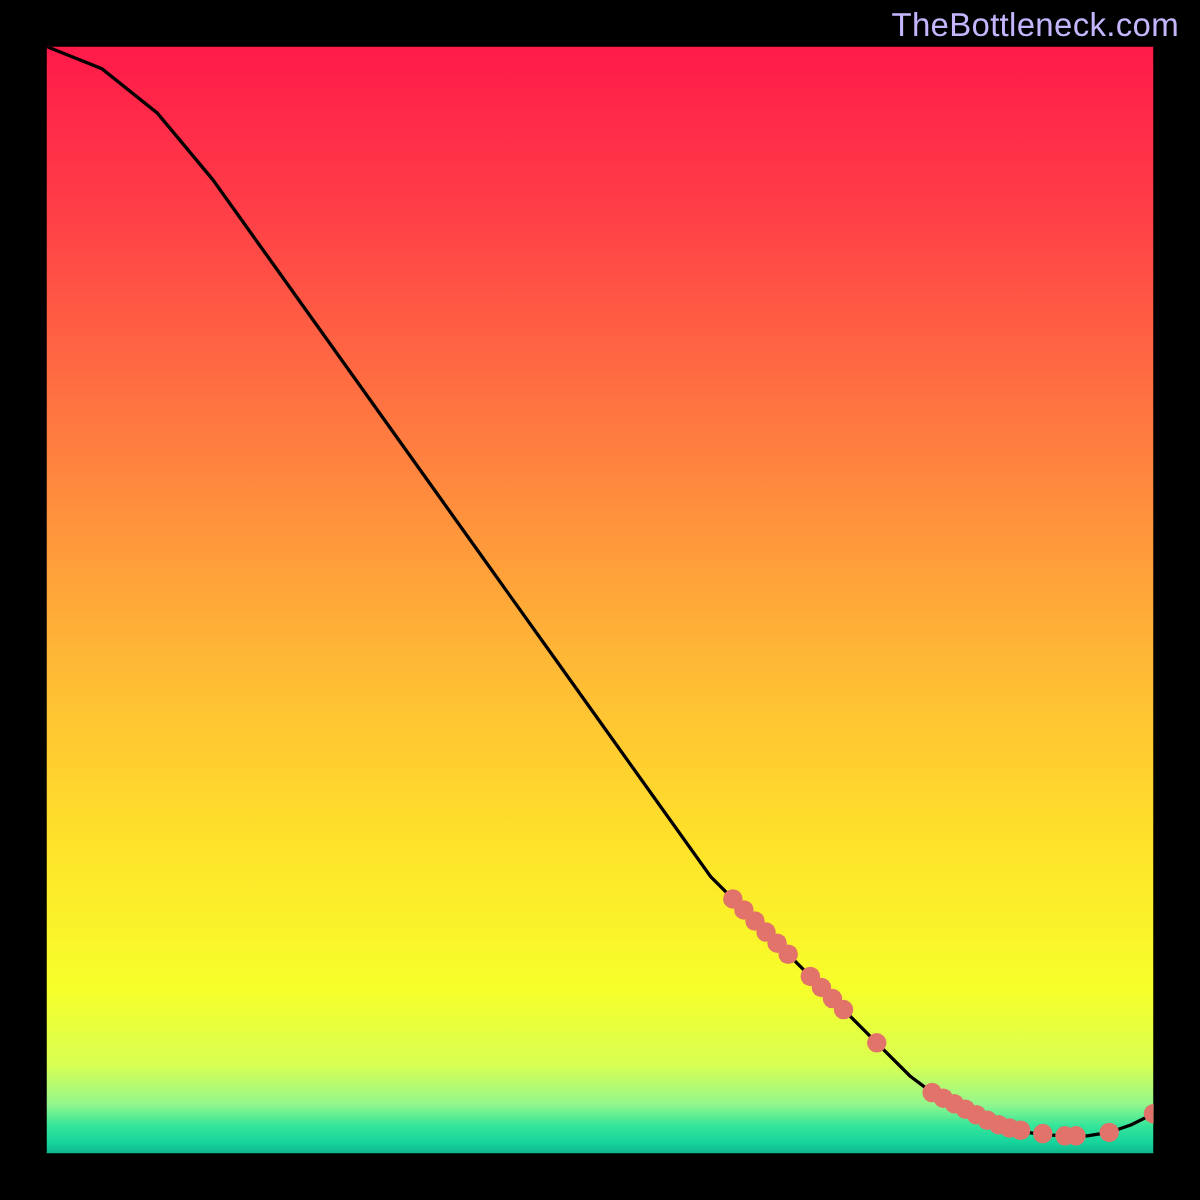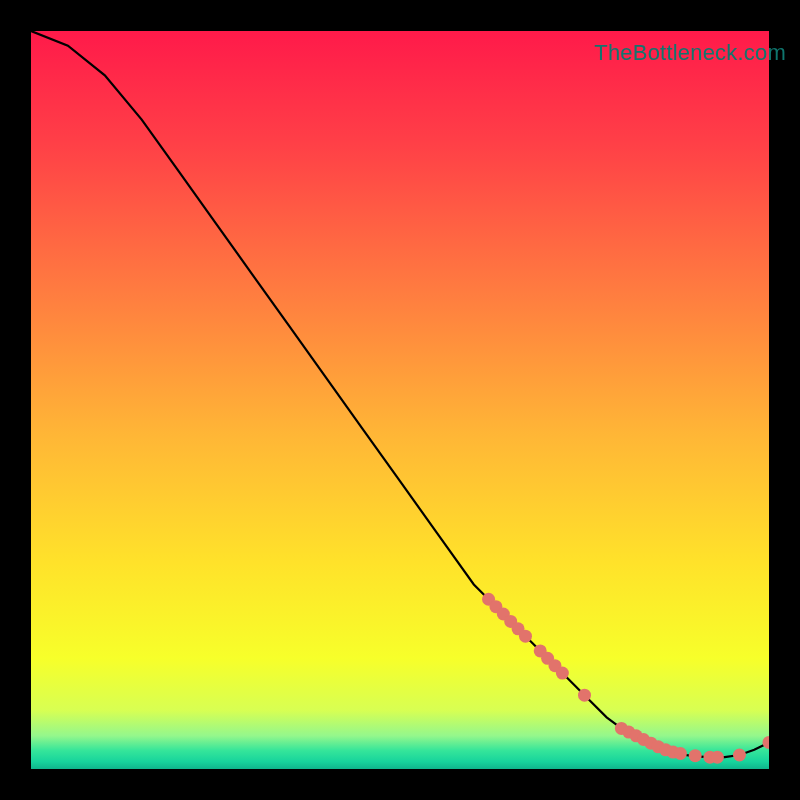--- a/index.html
+++ b/index.html
@@ -14,26 +14,25 @@
   .stage {
     position: relative;
     width: 800px;
     height: 800px;
     background: #000;
   }
   .watermark {
     position: absolute;
     top: 4px;
     right: 14px;
-    color: #0f766e;
+    color: #c4b5fd;
     font-size: 22px;
     letter-spacing: 0.2px;
     z-index: 4;
     user-select: none;
-    margin-top: 36px;
   }
   .plot {
     position: absolute;
     left: 31px;
     top: 31px;
     width: 738px;
     height: 738px;
   }
   svg {
     display: block;

